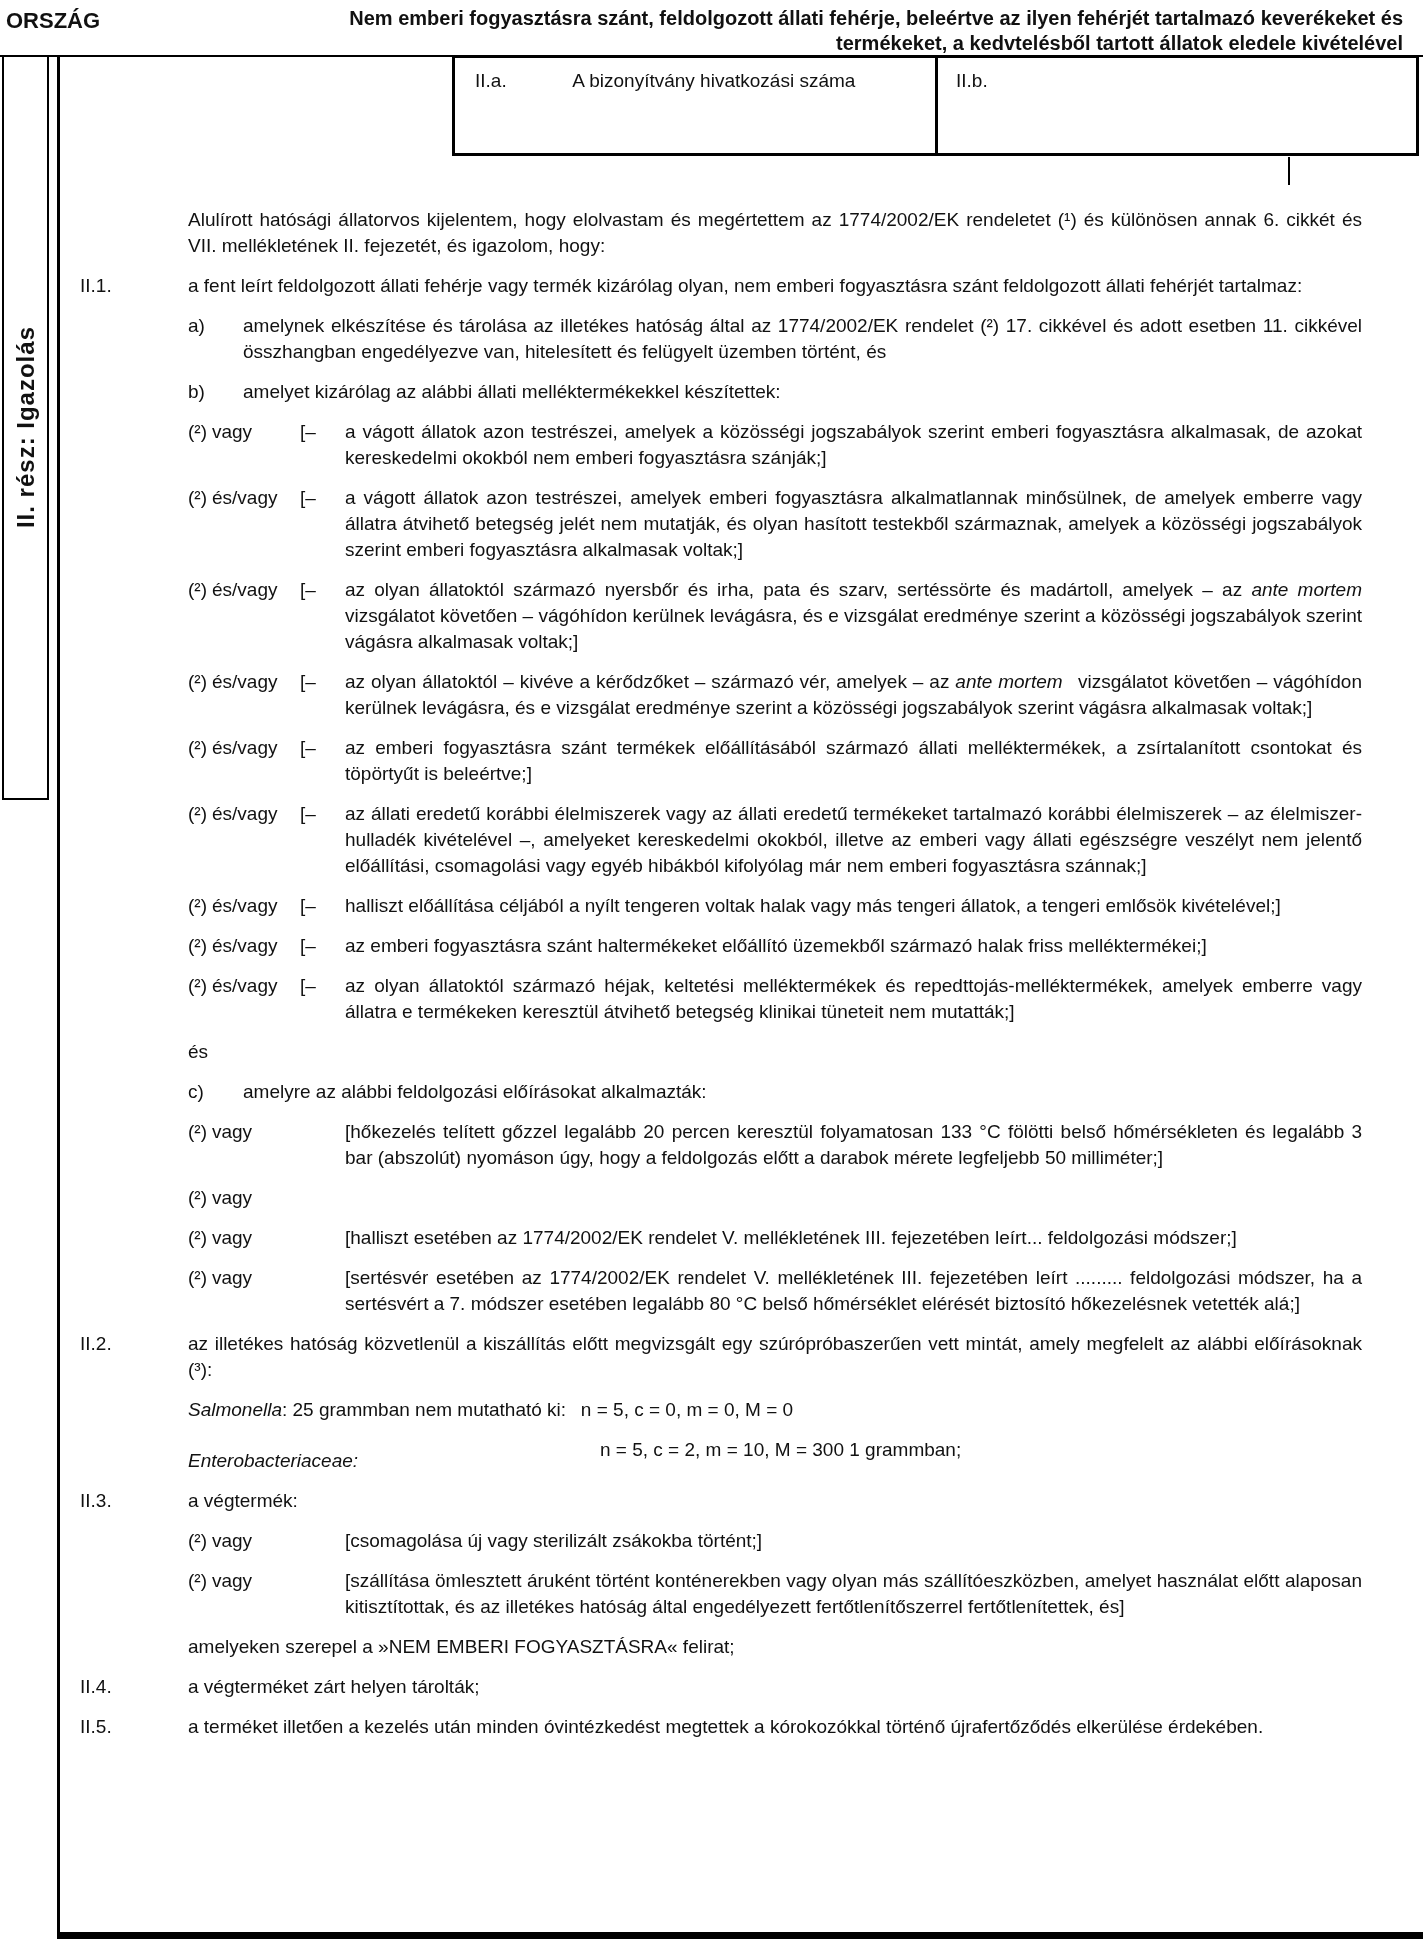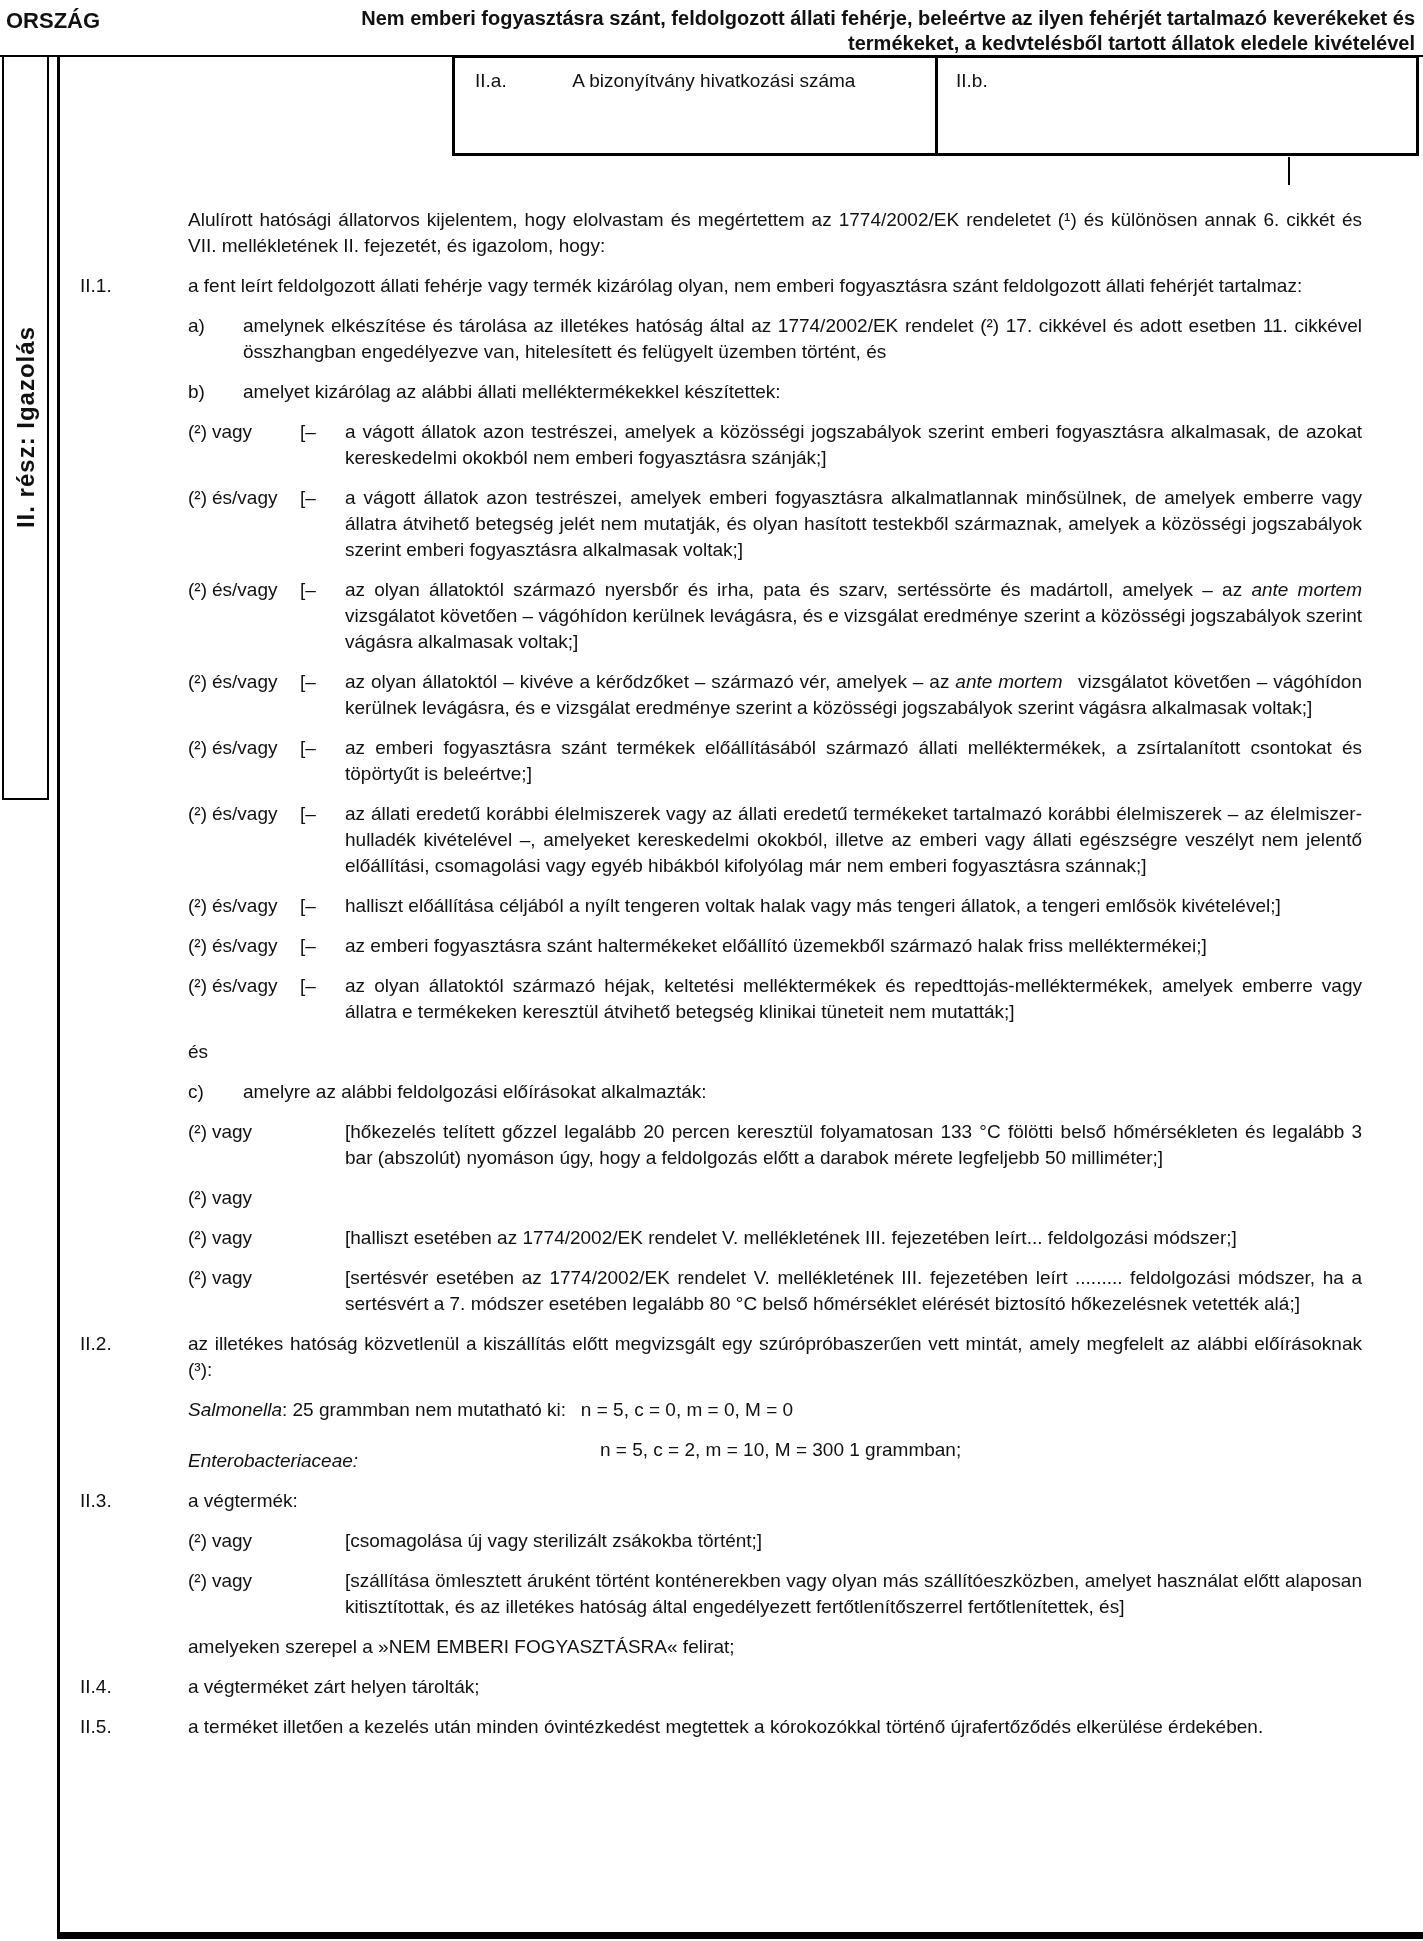--- a/index.html
+++ b/index.html
@@ -2,21 +2,21 @@
 <html lang="hu"><head>
 <meta charset="utf-8">
 <style>
   html,body { margin:0; padding:0; background:#fff; }
   .page {
     position:relative; width:1423px; height:1941px; background:#fff;
     color:#111; font-family:"Liberation Sans", sans-serif; font-size:19px; overflow:hidden;
   }
   .country { position:absolute; left:6px; top:8px; font-weight:bold; font-size:22px; }
   .doc-title {
-    position:absolute; right:8px; top:6px; width:1130px;
+    position:absolute; right:20px; top:6px; width:1130px;
     text-align:right; font-weight:bold; font-size:20px; line-height:25px;
   }
   .top-rule { position:absolute; left:0; top:55px; width:1423px; height:2px; background:#000; }
   .sidebar-box {
     position:absolute; left:2px; top:57px; width:47px; height:743px; box-sizing:border-box;
     border-left:2px solid #000; border-right:2px solid #000; border-bottom:2px solid #000;
     display:flex; align-items:center; justify-content:center;
   }
   .part-label {
     writing-mode:vertical-rl; transform:rotate(180deg);

